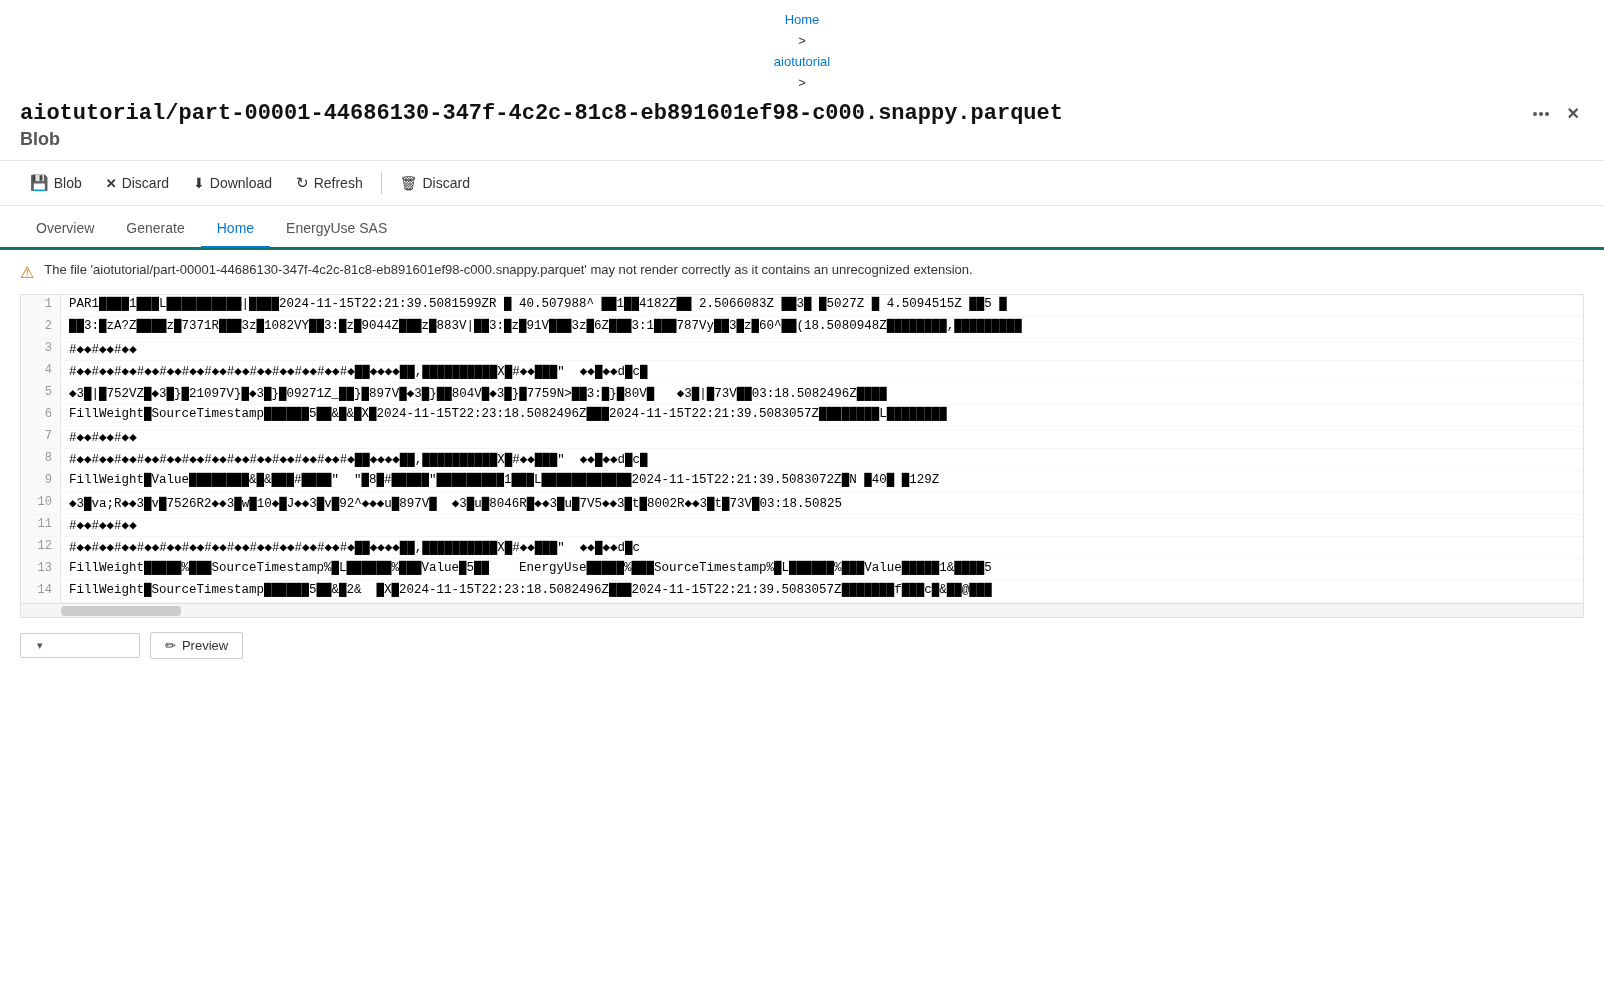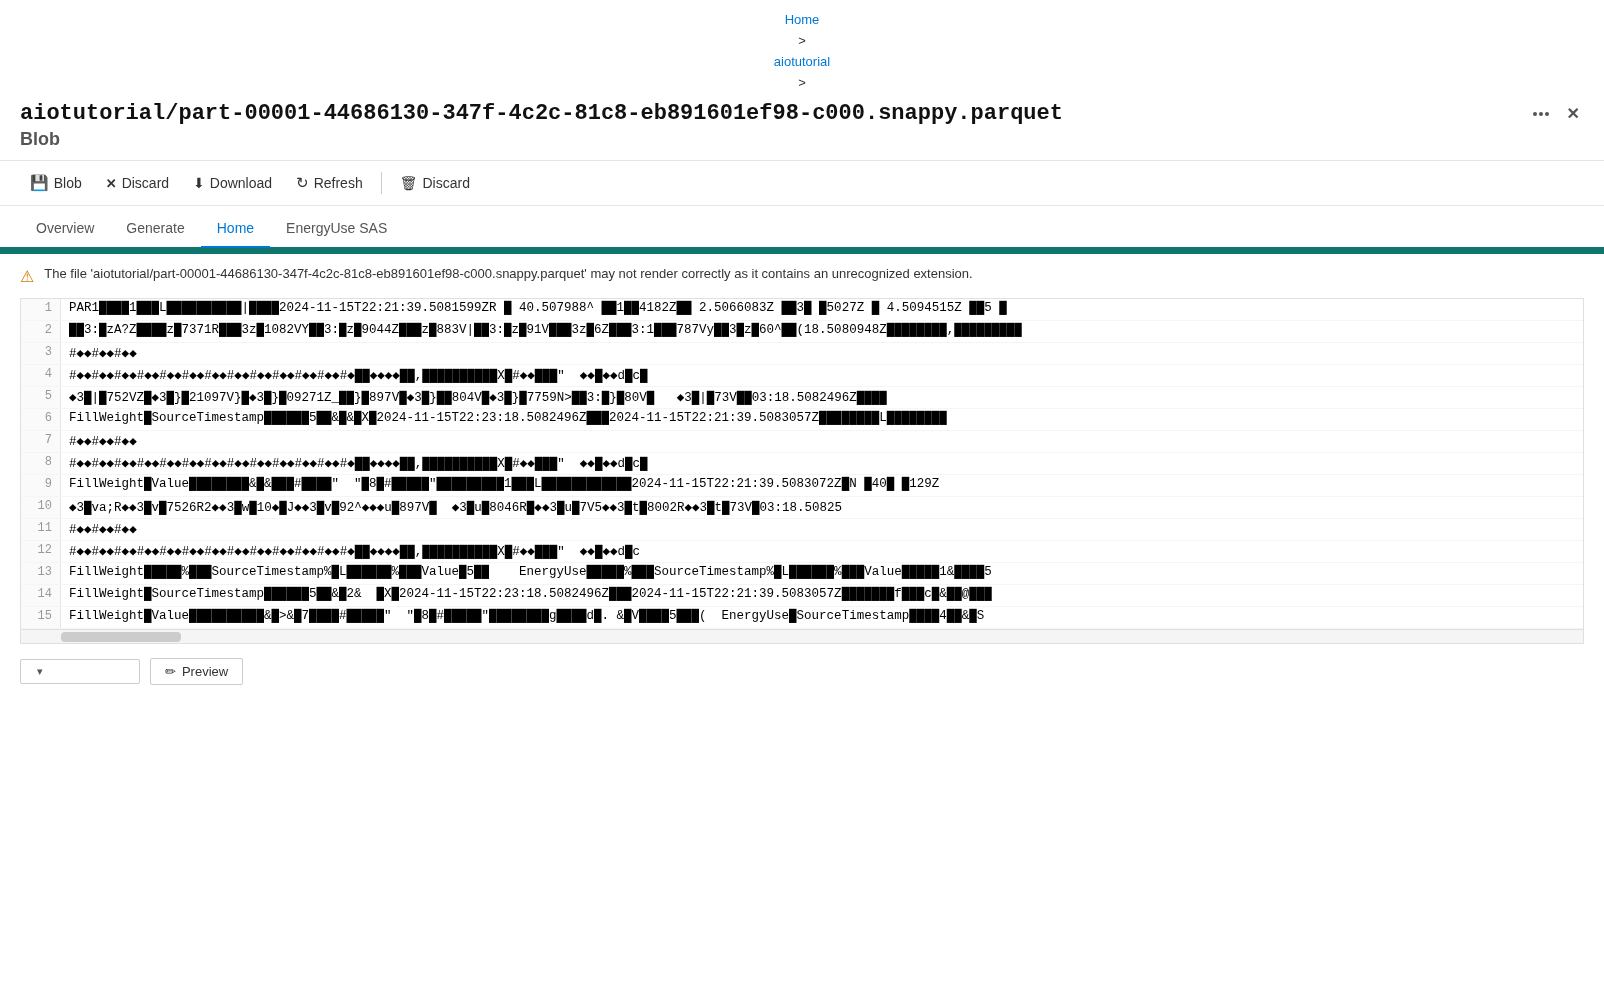--- a/index.html
+++ b/index.html
@@ -72,21 +72,21 @@
       width: 1px;
       height: 22px;
       background: #ccc;
       margin: 0 4px;
     }
     .tabs {
       display: flex;
       align-items: center;
       gap: 0;
       padding: 0 20px;
-      border-bottom: 7px solid #0f766e;
+      border-bottom: 3px solid #0f766e;
       margin-top: 4px;
     }
     .tab {
       padding: 10px 16px;
       font-size: 14px;
       color: #555;
       cursor: pointer;
       border-bottom: 2px solid transparent;
       margin-bottom: -1px;
     }
@@ -329,24 +329,20 @@
         <div class="line-content">#◆◆#◆◆#◆◆#◆◆#◆◆#◆◆#◆◆#◆◆#◆◆#◆◆#◆◆#◆◆#◆██◆◆◆◆██,██████████X█#◆◆███"  ◆◆█◆◆d█c</div>
       </div>
       <div class="editor-line">
         <div class="line-number">13</div>
         <div class="line-content">FillWeight█████%███SourceTimestamp%█L██████%███Value█5██    EnergyUse█████%███SourceTimestamp%█L██████%███Value█████1&amp;████5</div>
       </div>
       <div class="editor-line">
         <div class="line-number">14</div>
         <div class="line-content">FillWeight█SourceTimestamp██████5██&amp;█2&amp;  █X█2024-11-15T22:23:18.5082496Z███2024-11-15T22:21:39.5083057Z███████f███c█&amp;██@███</div>
       </div>
-      <div class="editor-line">
-        <div class="line-number">15</div>
-        <div class="line-content">FillWeight█Value██████████&amp;█&gt;&amp;█7████#█████"  "█8█#█████"████████g████d█. &amp;█V████5███(  EnergyUse█SourceTimestamp████4██&amp;█S</div>
-      </div>
     </div>
   <div class="scrollbar-area">
     <div class="scrollbar-thumb"></div>
   </div>
 </div>
 
 <div class="bottom-bar">
   <div class="bottom-select">
     <span></span>
     <span class="bottom-select-arrow">▾</span>

